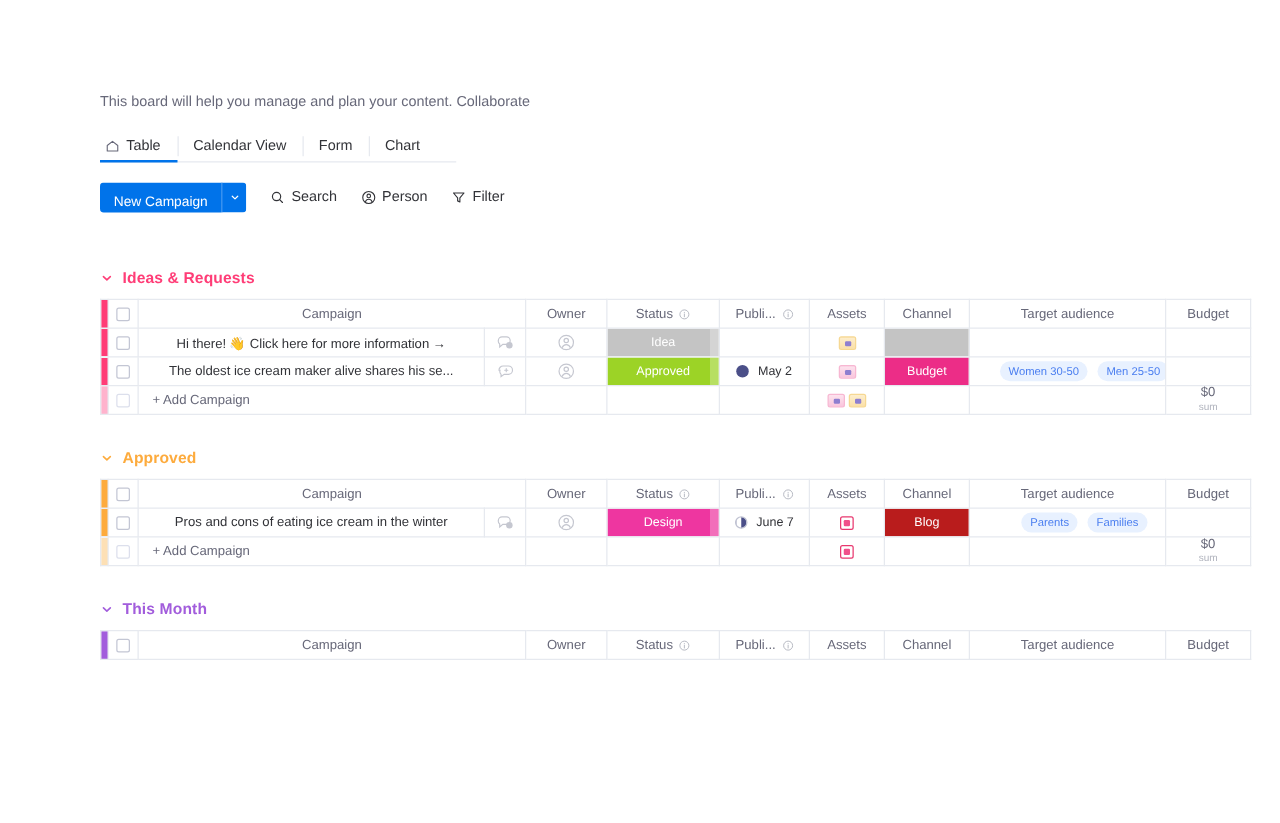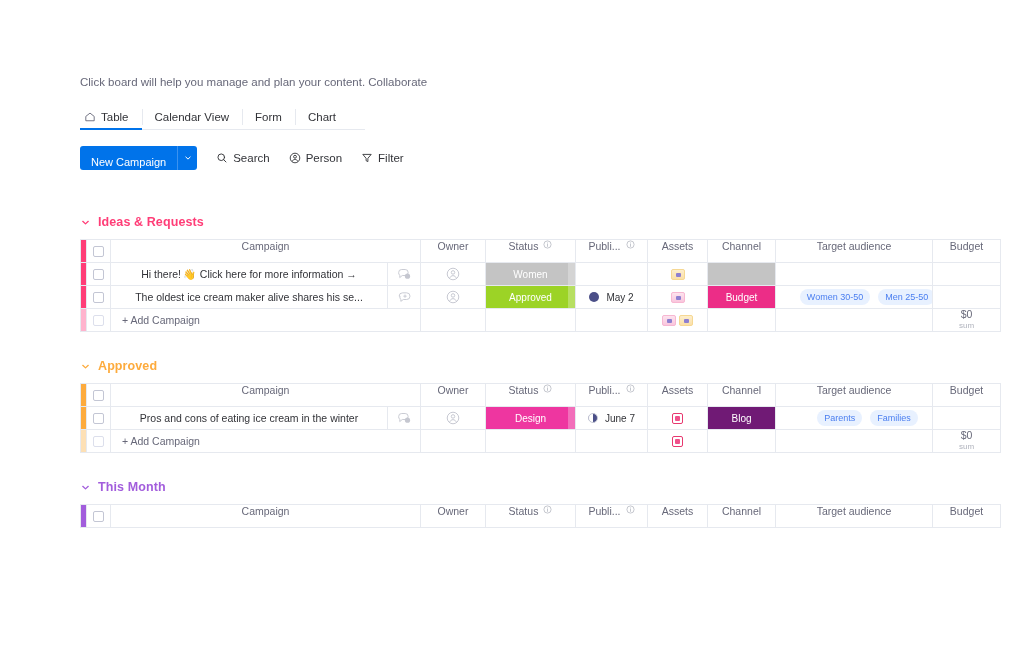--- a/index.html
+++ b/index.html
@@ -98,21 +98,21 @@
   .col-aud { width: 157px; }
   .col-budget { width: 68px; }
 
   .chk {
     width: 11px; height: 11px; border: 1px solid #c3c6d4; border-radius: 2px;
     display: inline-block; background: #fff; vertical-align: middle;
   }
   .chk.dim { border-color: #dcdfec; }
 
   .hdr-cell { position: relative; }
-  .hdr-inner { display: flex; justify-content: center; gap: 5px; height: 100%; }
+  .hdr-inner { display: flex; align-items: center; justify-content: center; gap: 5px; height: 100%; }
   .hdr-info { width: 9px; height: 9px; color: #b0b3bd; display: inline-block; }
   .hdr-info svg { display: block; }
 
   .camp-text {
     font-size: 10.5px; color: #323338; text-align: center;
     white-space: nowrap; overflow: hidden; text-overflow: ellipsis;
     padding: 0 6px;
   }
   .add-camp { font-size: 10.5px; color: #676879; text-align: left; padding-left: 11px; }
 
@@ -161,21 +161,21 @@
   .budget-sum .v { font-size: 10.5px; color: #676879; }
   .budget-sum .l { font-size: 8px; color: #b0b3bd; }
   tr.add-row td { background: #fff; }
 </style>
 </head>
 <body>
 
 <div class="page">
 
   <div class="board-header">
-    <div class="board-sub">Click board will help you manage and plan your content. Collaborate</div>
+    <div class="board-sub">This board will help you manage and plan your content. Collaborate</div>
 
     <div class="tabs">
       <div class="tab active">
         <span class="ti">
           <svg viewBox="0 0 16 16" width="12" height="12" fill="none" stroke="currentColor" stroke-width="1.2" stroke-linejoin="round">
             <path d="M2.4 7.2L8 2.8l5.6 4.4V13H2.4z"></path>
           </svg>
         </span>
         <span>Table</span>
       </div>
@@ -334,21 +334,21 @@
           <td>
             <span class="avatar">
               <svg viewBox="0 0 16 16" width="14" height="14" fill="none" stroke="currentColor" stroke-width="1.1">
                 <circle cx="8" cy="8" r="6.6"></circle>
                     <circle cx="8" cy="6.2" r="2"></circle>
                 <path d="M4.2 12.8c.7-1.9 2.1-2.9 3.8-2.9s3.1 1 3.8 2.9"></path>
               </svg>
             </span>
           </td>
           <td class="status-cell">
-            <div class="status-fill" style="background:#c4c4c4">Women</div>
+            <div class="status-fill" style="background:#c4c4c4">Idea</div>
           </td>
           <td></td>
           <td>
             <div class="assets-inner">
                   <span class="asset a-cream"></span>
                 </div>
           </td>
           <td class="channel-cell">
             <div class="channel-fill" style="background:#c4c4c4"></div>
           </td>
@@ -546,21 +546,21 @@
               <span class="pub-dot half"></span>
               <span>June 7</span>
             </div>
           </td>
           <td>
             <div class="assets-inner">
                   <span class="asset sq"></span>
                 </div>
           </td>
           <td class="channel-cell">
-            <div class="channel-fill" style="background:#701a75">Blog</div>
+            <div class="channel-fill" style="background:#b91c1c">Blog</div>
           </td>
           <td>
             <div class="aud-inner">
               <span class="pill">Parents</span>
               <span class="pill">Families</span>
             </div>
           </td>
           <td></td>
         </tr>
 

